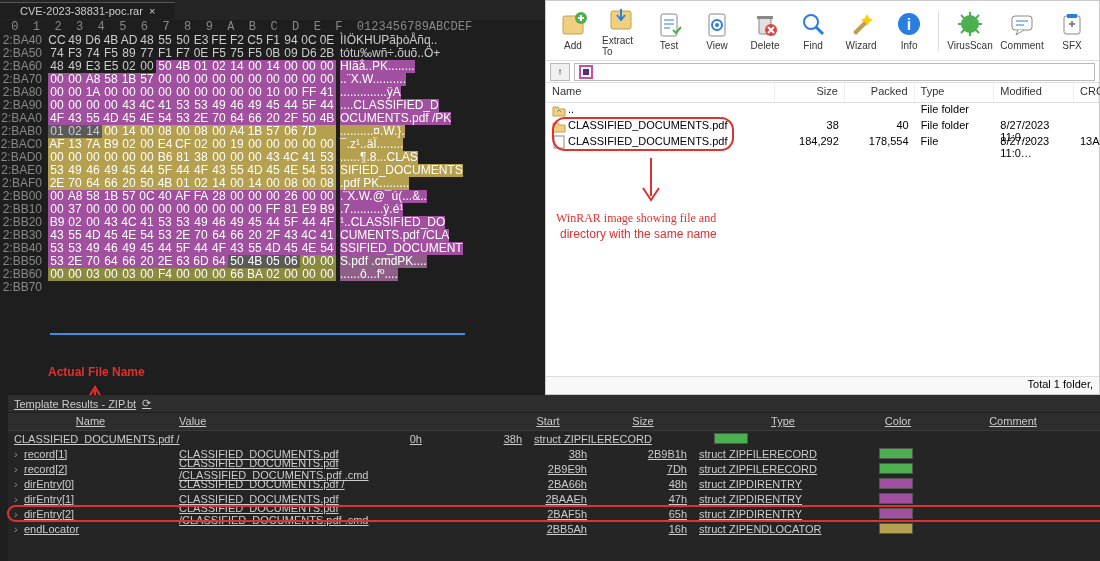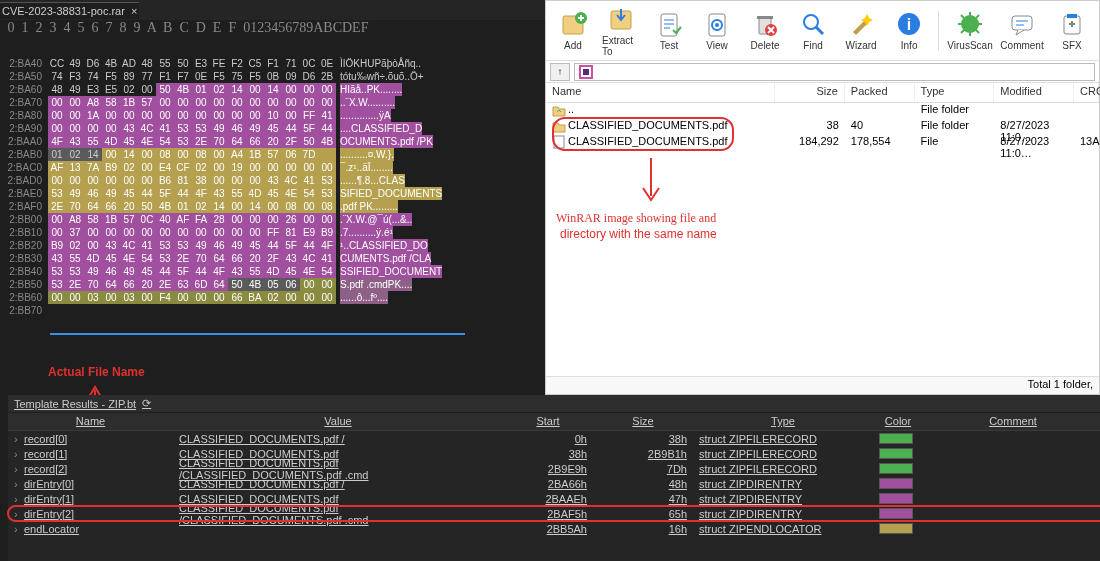--- a/index.html
+++ b/index.html
@@ -1,24 +1,24 @@
 <!DOCTYPE html>
 <html><head>
 <meta charset="utf-8">
 <style>
 * { margin:0; padding:0; box-sizing:border-box; font-family:'Segoe UI',Tahoma,sans-serif; }
 body { width:1100px; height:561px; background:#1e1e1e; overflow:hidden; position:relative; }
 
 
 .hex-area { position:absolute; left:0; top:0; width:545px; height:395px; background:#1e1e1e; }
 .tab-bar { height:20px; background:#252526; display:flex; align-items:center; }
-.tab { background:#1e1e1e; color:#ccc; font-size:11px; padding:2px 2px; display:flex; align-items:center; gap:6px; border-top:1px solid #555; }
+.tab { background:#1e1e1e; color:#ccc; font-size:11px; padding:2px 20px; display:flex; align-items:center; gap:6px; border-top:1px solid #555; }
 .tab .close { cursor:pointer; }
-.hex-header { color:#888; font-family:Liberation Serif, serif; font-size:14px; padding:0 4px; height:14px; white-space:pre; }
-.hex-body { font-family:Consolas,monospace; font-size:10px; line-height:13px;margin-top:23px; }
+.hex-header { color:#888; font-family:Liberation Mono, monospace; font-size:12px; padding:0 4px; height:14px; white-space:pre; }
+.hex-body { font-family:Consolas,monospace; font-size:12px; line-height:13px; }
 .hex-row { display:flex; height:13px; }
 .offset { color:#888; width:48px; text-align:right; padding-right:6px; flex-shrink:0; }
 .hex-bytes { display:flex; gap:0; }
 .hb { width:18px; text-align:center; color:#ccc; }
 .ascii { color:#ccc; margin-left:4px; white-space:pre; }
 .bg-purple { background:#a0509e; color:#fff; }
 .bg-yellow { background:#b5a050; color:#fff; }
 .bg-olive  { background:#8a8a40; color:#fff; }
 .bg-lpurp  { background:#8e6088; color:#fff; }
 .sel { background:#5a5a5a; }
@@ -32,21 +32,21 @@
 .toolbar { height:60px; display:flex; align-items:center; padding:2px 8px; gap:10px; border-bottom:1px solid #ddd; }
 .tb-btn { display:flex; flex-direction:column; align-items:center; gap:2px; width:42px; cursor:pointer; }
 .tb-btn .ico { width:28px; height:28px; display:flex; align-items:center; justify-content:center; }
 .tb-btn .lbl { font-size:10px; color:#333; }
 .sep { width:1px; height:40px; background:#ddd; }
 .pathbar { height:22px; display:flex; align-items:center; border-bottom:1px solid #ddd; padding:0 4px; gap:4px; }
 .pathbar .up { width:20px; height:18px; border:1px solid #bbb; background:#f0f0f0; display:flex; align-items:center; justify-content:center; font-size:10px; }
 .pathbar .addr { flex:1; border:1px solid #bbb; background:#fff; font-size:11px; padding:1px 4px; display:flex; align-items:center; gap:4px; }
 .wr-list-head { display:flex; height:20px; border-bottom:1px solid #ddd; font-size:11px; color:#333; background:#fff; }
 .wr-list-head > div { border-right:1px solid #eee; padding:2px 6px; }
-.col-name{width:230px;} .col-size{width:70px;text-align:right;} .col-pack{width:70px;} .col-type{width:80px;} .col-mod{width:80px;} .col-crc{width:25px;}
+.col-name{width:230px;} .col-size{width:70px;text-align:right;} .col-pack{width:70px;text-align:right;} .col-type{width:80px;} .col-mod{width:80px;} .col-crc{width:25px;}
 .wr-row { display:flex; height:16px; font-size:11px; color:#000; }
 .wr-row > div { padding:0 6px; }
 .wr-row .ico { width:14px; height:14px; margin-right:2px; display:inline-block; vertical-align:middle; }
 .statusbar { position:absolute; bottom:0; left:0; right:0; height:18px; border-top:1px solid #ddd; font-size:11px; padding:1px 6px; background:#f8f8f8; }
 
 
 .template { position:absolute; left:8px; top:395px; width:1100px; height:166px; background:#252526; color:#ccc; font-size:11px;text-decoration:underline; }
 .temp-tab { display:flex; align-items:center; height:18px; background:#2d2d2d; padding:0 6px; gap:6px; border-bottom:1px solid #1e1e1e;}
 .temp-head { display:flex; height:18px; background:#2d2d2d; border-bottom:1px solid #3a3a3a; }
 .temp-head > div, .temp-row > div { padding:2px 6px; }
@@ -81,21 +81,21 @@
           <span class="hb">4B</span>
           <span class="hb">AD</span>
           <span class="hb">48</span>
           <span class="hb">55</span>
           <span class="hb">50</span>
           <span class="hb">E3</span>
           <span class="hb">FE</span>
           <span class="hb">F2</span>
           <span class="hb">C5</span>
           <span class="hb">F1</span>
-          <span class="hb">71</span>
+          <span class="hb">94</span>
           <span class="hb">0C</span>
           <span class="hb">0E</span>
         </div>
         <div class="ascii">ÌIÖK­HUPãþòÅñq..</div>
       </div>
       <div class="hex-row">
         <div class="offset">2:BA50</div>
         <div class="hex-bytes">
           <span class="hb">74</span>
           <span class="hb">F3</span>
@@ -699,30 +699,29 @@
   </div>
 </div>
 
 <div class="template">
   <div class="temp-tab">
     <span>Template Results - ZIP.bt</span>
     <span>⟳</span>
   </div>
   <div class="temp-head">
     <div class="tc-name" style="text-align:center">Name</div>
-    <div class="tc-val" style="text-align:center">Value</div>
+    <div class="tc-val" style="text-align:left">Value</div>
     <div class="tc-start" style="text-align:center">Start</div>
     <div class="tc-size" style="text-align:center">Size</div>
     <div class="tc-type" style="text-align:center">Type</div>
     <div class="tc-col" style="text-align:center">Color</div>
     <div class="tc-com" style="text-align:center">Comment</div>
   </div>
   <div class="temp-body" id="tempBody">
       <div class="temp-row">
-        <div class="tc-name"><span class="expander">›</span><span>record[0]</span></div>
         <div class="tc-val">CLASSIFIED_DOCUMENTS.pdf /</div>
         <div class="tc-start">0h</div>
         <div class="tc-size">38h</div>
         <div class="tc-type">struct ZIPFILERECORD</div>
         <div class="tc-col">
           <div class="swatch sw-green"></div>
         </div>
         <div class="tc-com"></div>
       </div>
       <div class="temp-row">

